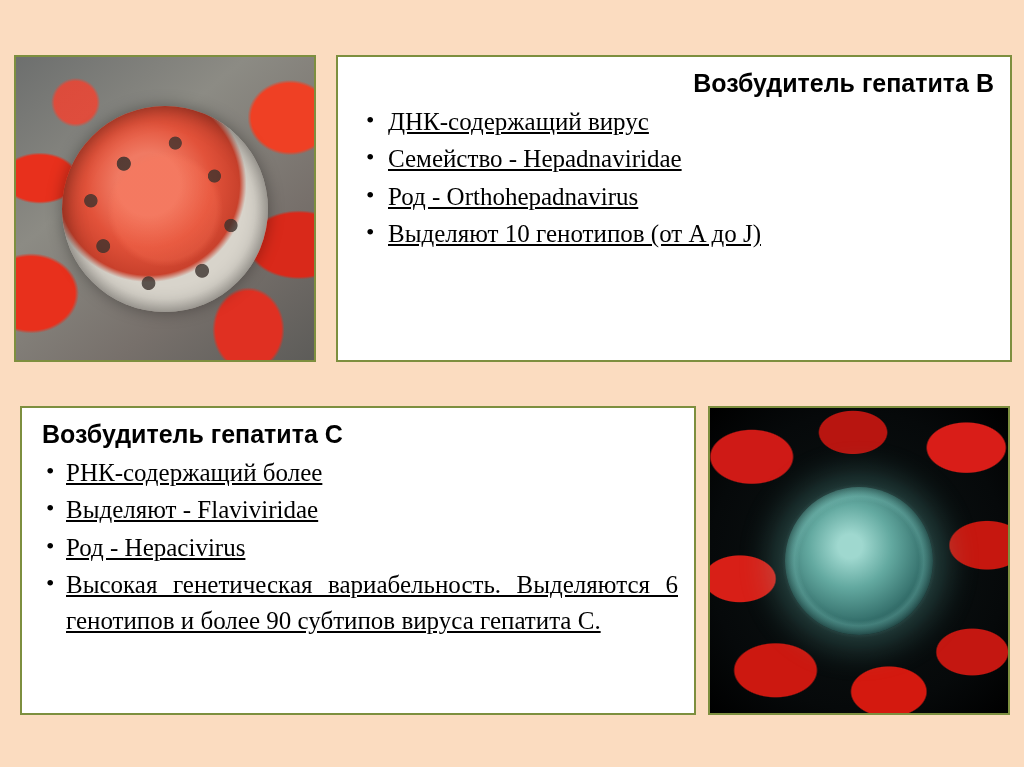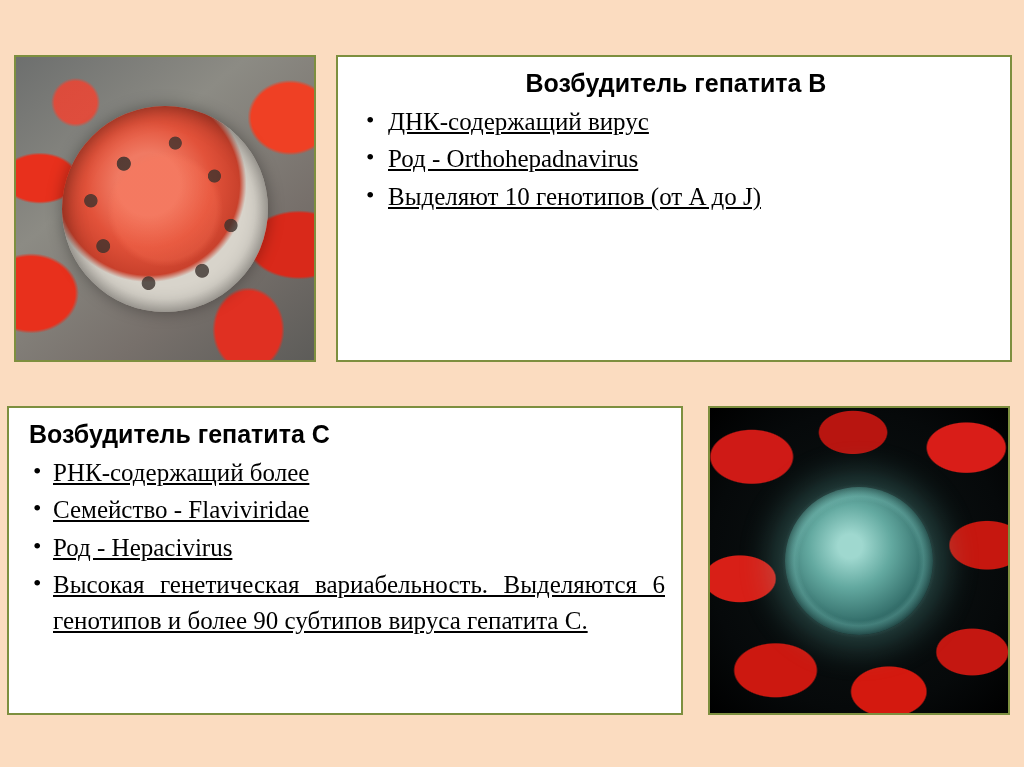--- a/index.html
+++ b/index.html
@@ -122,37 +122,37 @@
     border: 2px solid #7d8f3f;
   }
   .box-b {
     left: 336px;
     top: 55px;
     width: 676px;
     height: 307px;
     padding: 12px 16px 10px 20px;
   }
   .box-c {
-    left: 7px;
+    left: 20px;
     top: 406px;
     width: 676px;
     height: 309px;
     padding: 12px 16px 10px 16px;
   }
 
   .heading {
     font-family: "Liberation Sans", sans-serif;
     font-weight: bold;
     font-size: 25px;
     color: #000;
     margin: 0 0 6px 0;
     line-height: 1.15;
   }
   .box-b .heading {
-    text-align: center;
+    text-align: right;
   }
   .box-c .heading {
     text-align: left;
     padding-left: 4px;
   }
 
   ul.bullets {
     list-style: none;
     margin: 0;
     padding: 0;
@@ -188,30 +188,31 @@
 <div class="slide">
 
   <div class="img-frame hbv-img">
     <div class="virion"></div>
   </div>
 
   <div class="text-box box-b">
     <div class="heading">Возбудитель гепатита В</div>
     <ul class="bullets">
       <li>ДНК-содержащий вирус</li>
+      <li>Семейство - Hepadnaviridae</li>
       <li>Род - Orthohepadnavirus</li>
       <li>Выделяют 10 генотипов (от A до J)</li>
     </ul>
   </div>
 
   <div class="text-box box-c">
     <div class="heading">Возбудитель гепатита С</div>
     <ul class="bullets">
       <li>РНК-содержащий более</li>
-      <li>Семейство - Flaviviridae</li>
+      <li>Выделяют - Flaviviridae</li>
       <li>Род - Hepacivirus</li>
       <li>Высокая генетическая вариабельность. Выделяются 6 генотипов и более 90 субтипов вируса гепатита С.</li>
     </ul>
   </div>
 
   <div class="img-frame hcv-img">
     <div class="hcv-virion"></div>
   </div>
 
 </div>

